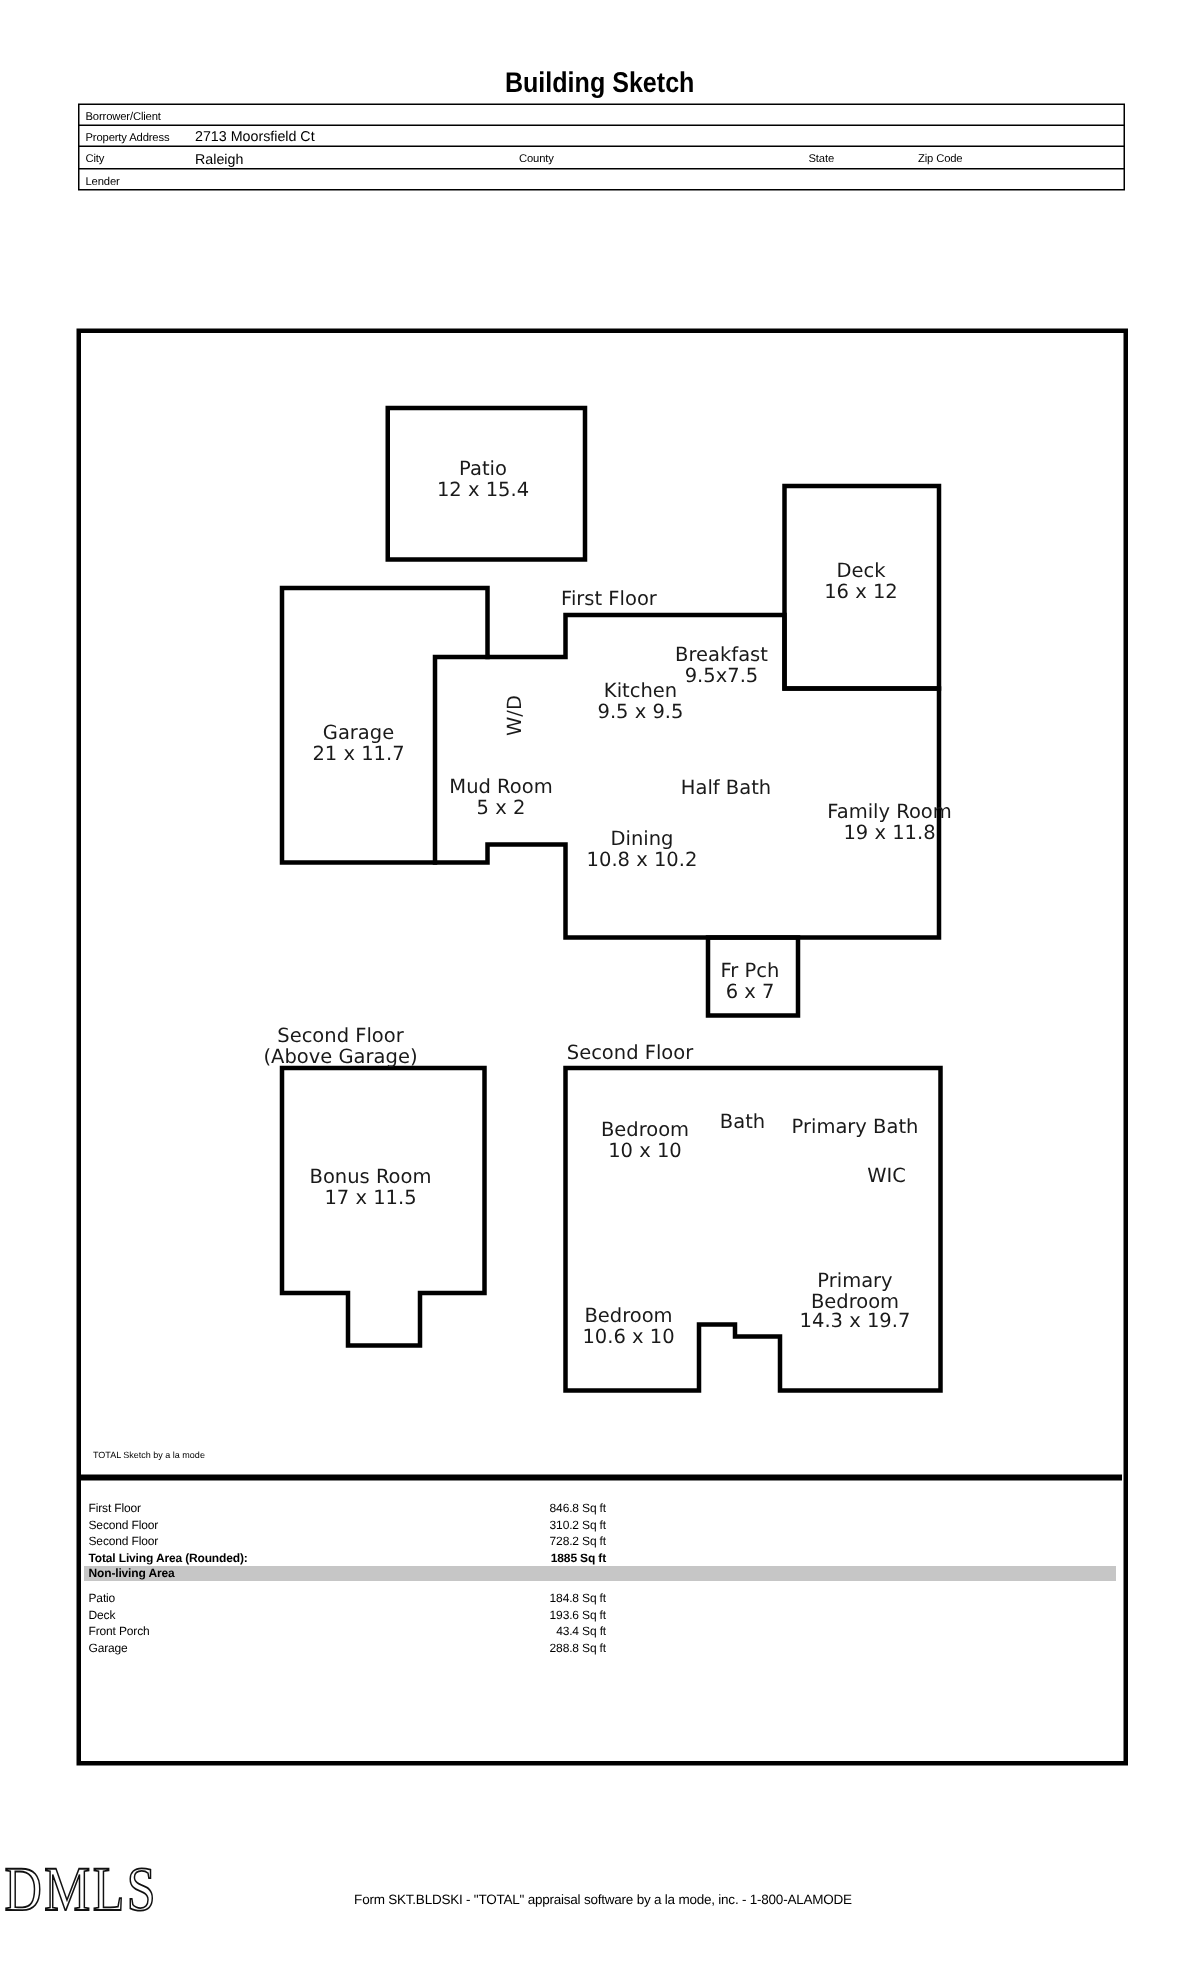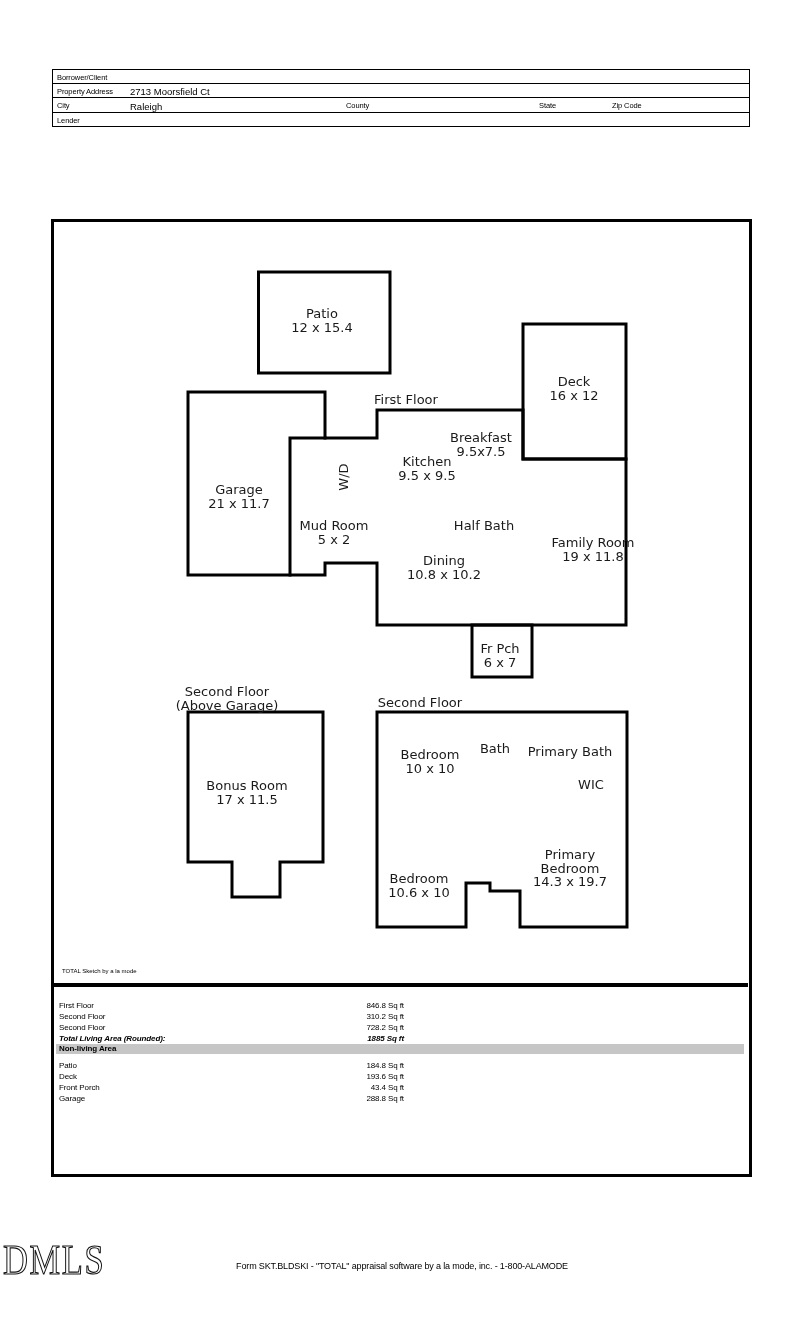--- a/index.html
+++ b/index.html
@@ -27,32 +27,35 @@
   .rot{transform:translate(-50%,-50%) rotate(-90deg);}
 
   
   .tiny{font-size:6px;letter-spacing:0;}
   #acs-title{left:0;top:969px;width:794px;text-align:center;font-size:9px;font-weight:bold;letter-spacing:-.1px;}
   #divider{left:54px;top:983px;width:694px;height:4px;background:#000;}
   .band{position:absolute;left:56px;width:688px;height:10px;background:#c6c6c6;}
   .band span{display:block;font-size:8px;font-weight:bold;line-height:10px;padding-left:3px;letter-spacing:-.1px;}
   .arow{position:absolute;left:59px;width:345px;height:11px;display:flex;justify-content:space-between;
         font-size:8px;line-height:11px;letter-spacing:-.1px;}
-  .arow.bold{font-weight:bold;font-style:italic;}
+  .arow.bold{font-weight:bold;}
 
   
   #logo{left:3px;top:1236px;font-family:"Liberation Serif",serif;font-size:42px;letter-spacing:2px;
         color:#ffffff;-webkit-text-stroke:1.2px #111;transform:scaleX(.82);transform-origin:left top;}
   #footer-line{left:0;top:1261px;width:804px;text-align:center;font-size:9px;letter-spacing:-.15px;}
 </style>
 </head>
 <body>
 
 <div id="page">
 
+  <div class="abs" id="title">
+    <span>Building Sketch</span>
+  </div>
 
   <div class="abs" id="form-box"></div>
   <div class="hline" style="top:83px"></div>
   <div class="hline" style="top:97px"></div>
   <div class="hline" style="top:112px"></div>
 
   <div class="flabel" style="left:57px;top:73px">Borrower/Client</div>
   <div class="flabel" style="left:57px;top:87px">Property Address</div>
   <div class="fvalue" style="left:130px;top:86px">2713 Moorsfield Ct</div>
   <div class="flabel" style="left:57px;top:101px">City</div>
@@ -104,21 +107,21 @@
     <span>Breakfast</span>
       <span>9.5x7.5</span>
   </div>
   <div class="rlabel" style="left:484px;top:526px">
     <span>Half Bath</span>
   </div>
   <div class="rlabel" style="left:593px;top:549px">
     <span>Family Room</span>
       <span>19 x 11.8</span>
   </div>
-  <div class="rlabel" style="left:444px;top:567px">
+  <div class="rlabel" style="left:428px;top:567px">
     <span>Dining</span>
       <span>10.8 x 10.2</span>
   </div>
   <div class="rlabel" style="left:500px;top:655px">
     <span>Fr Pch</span>
       <span>6 x 7</span>
   </div>
   <div class="rlabel" style="left:227px;top:698px">
     <span>Second Floor</span>
       <span>(Above Garage)</span>

